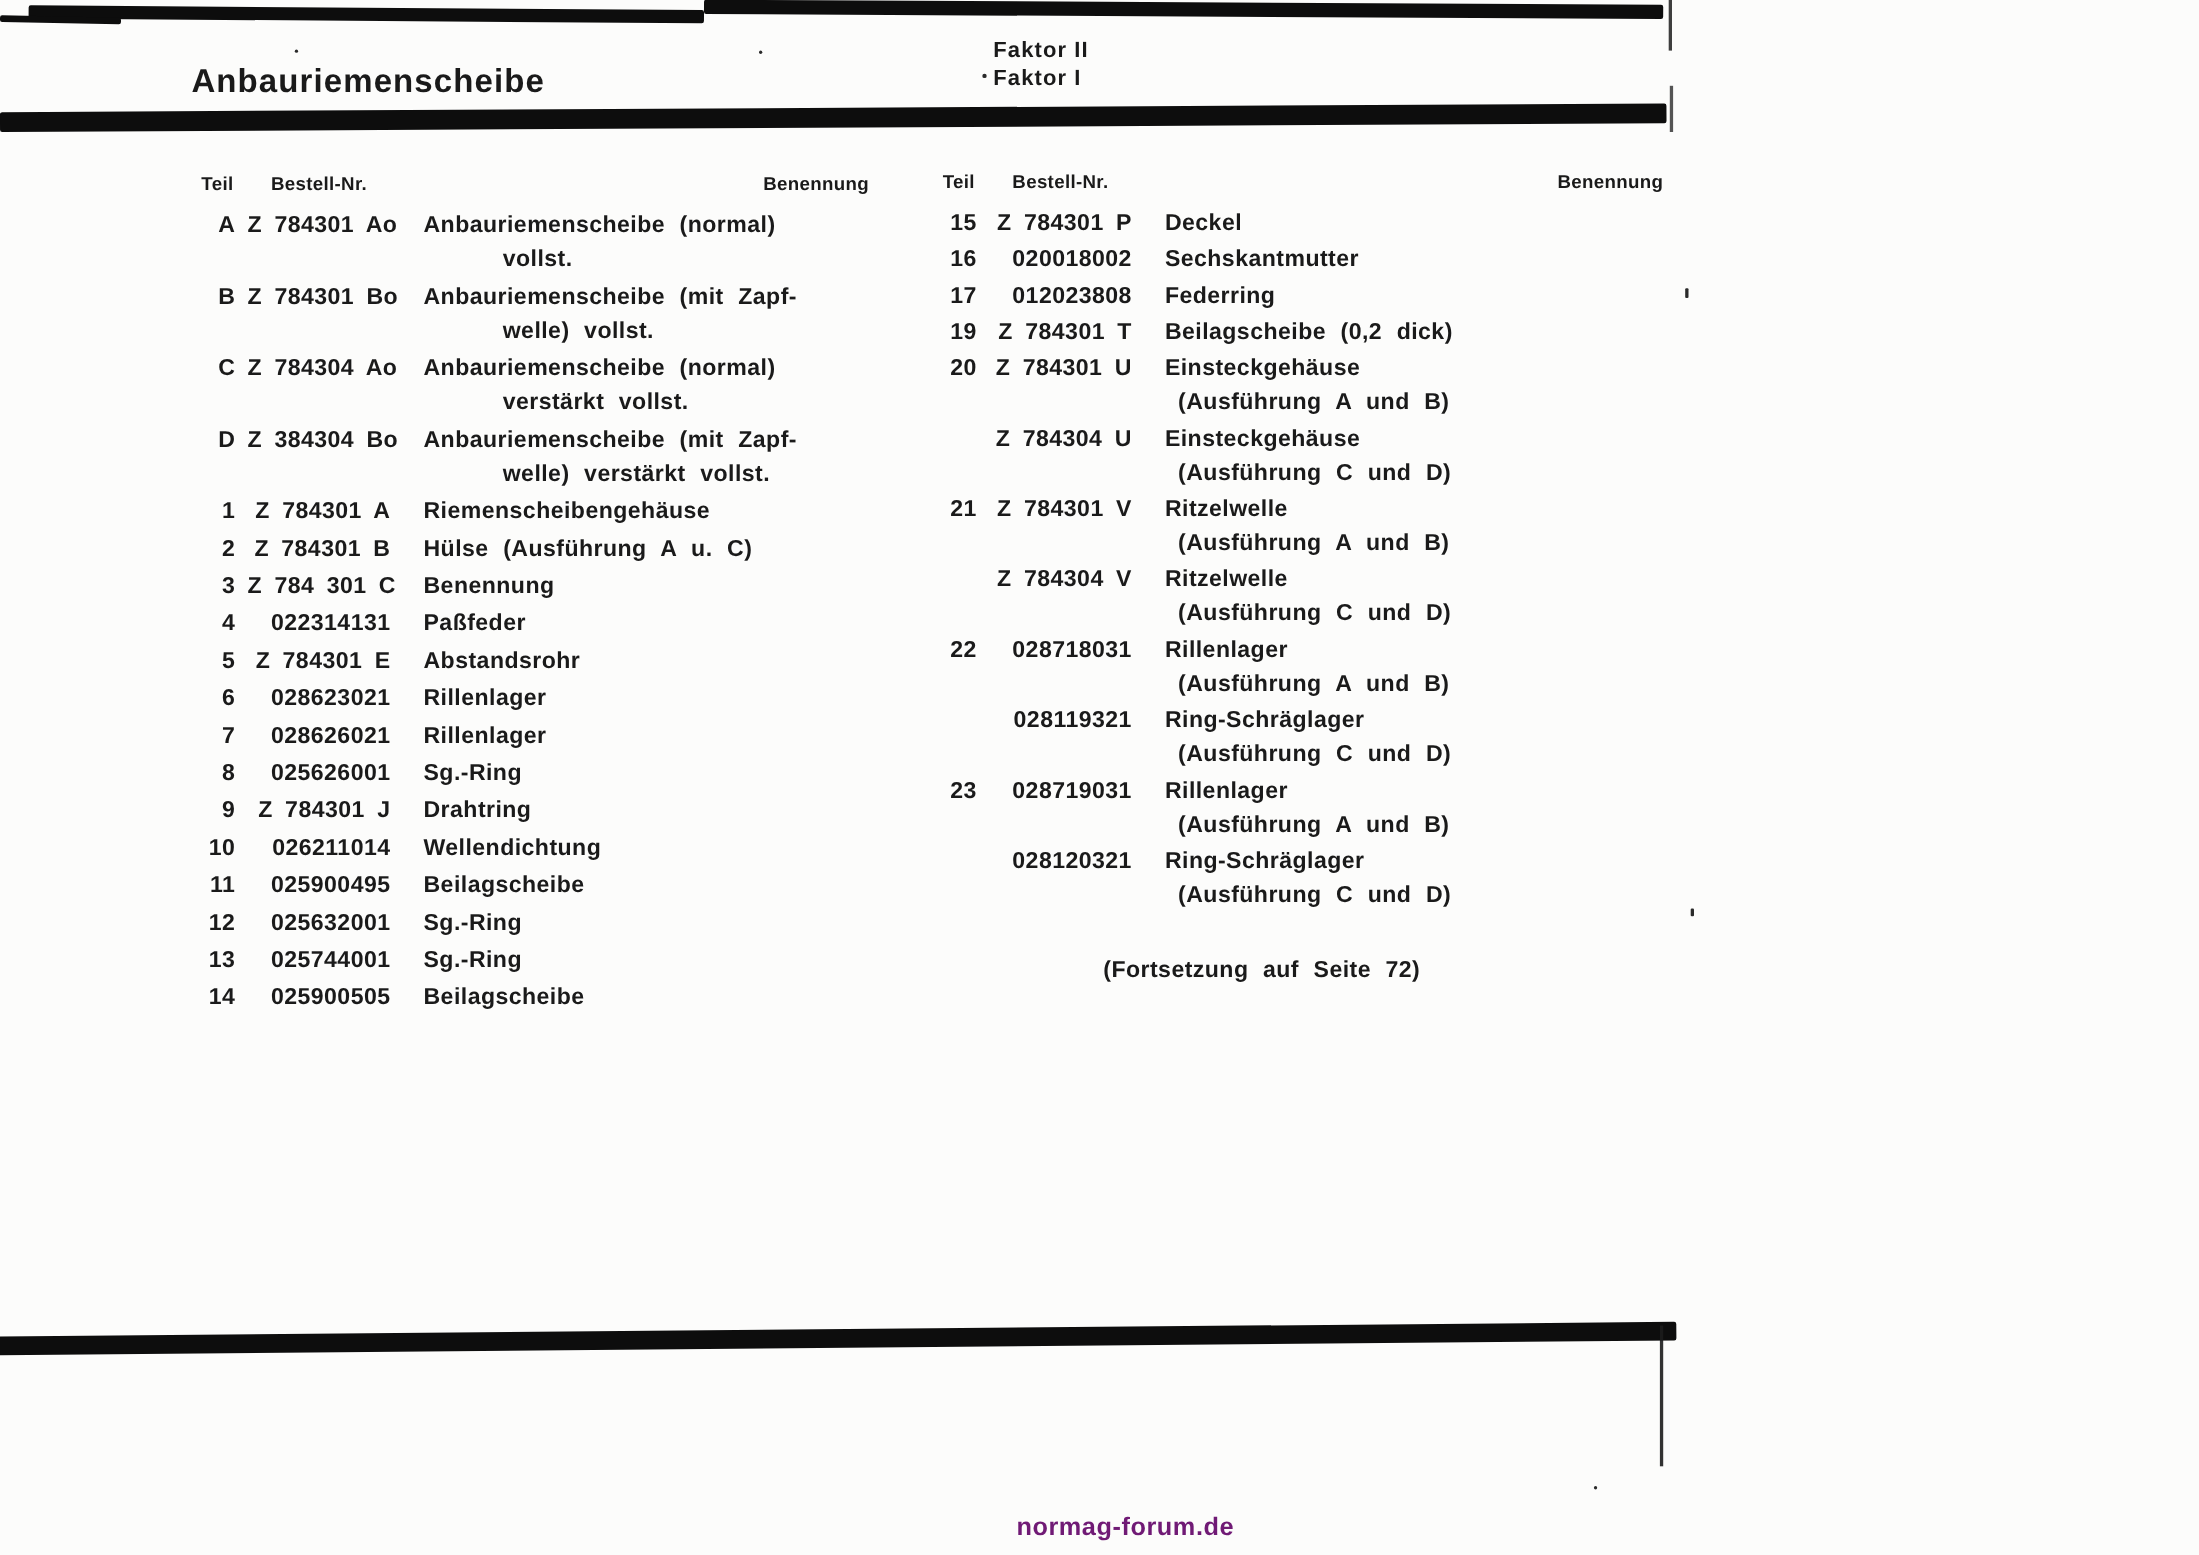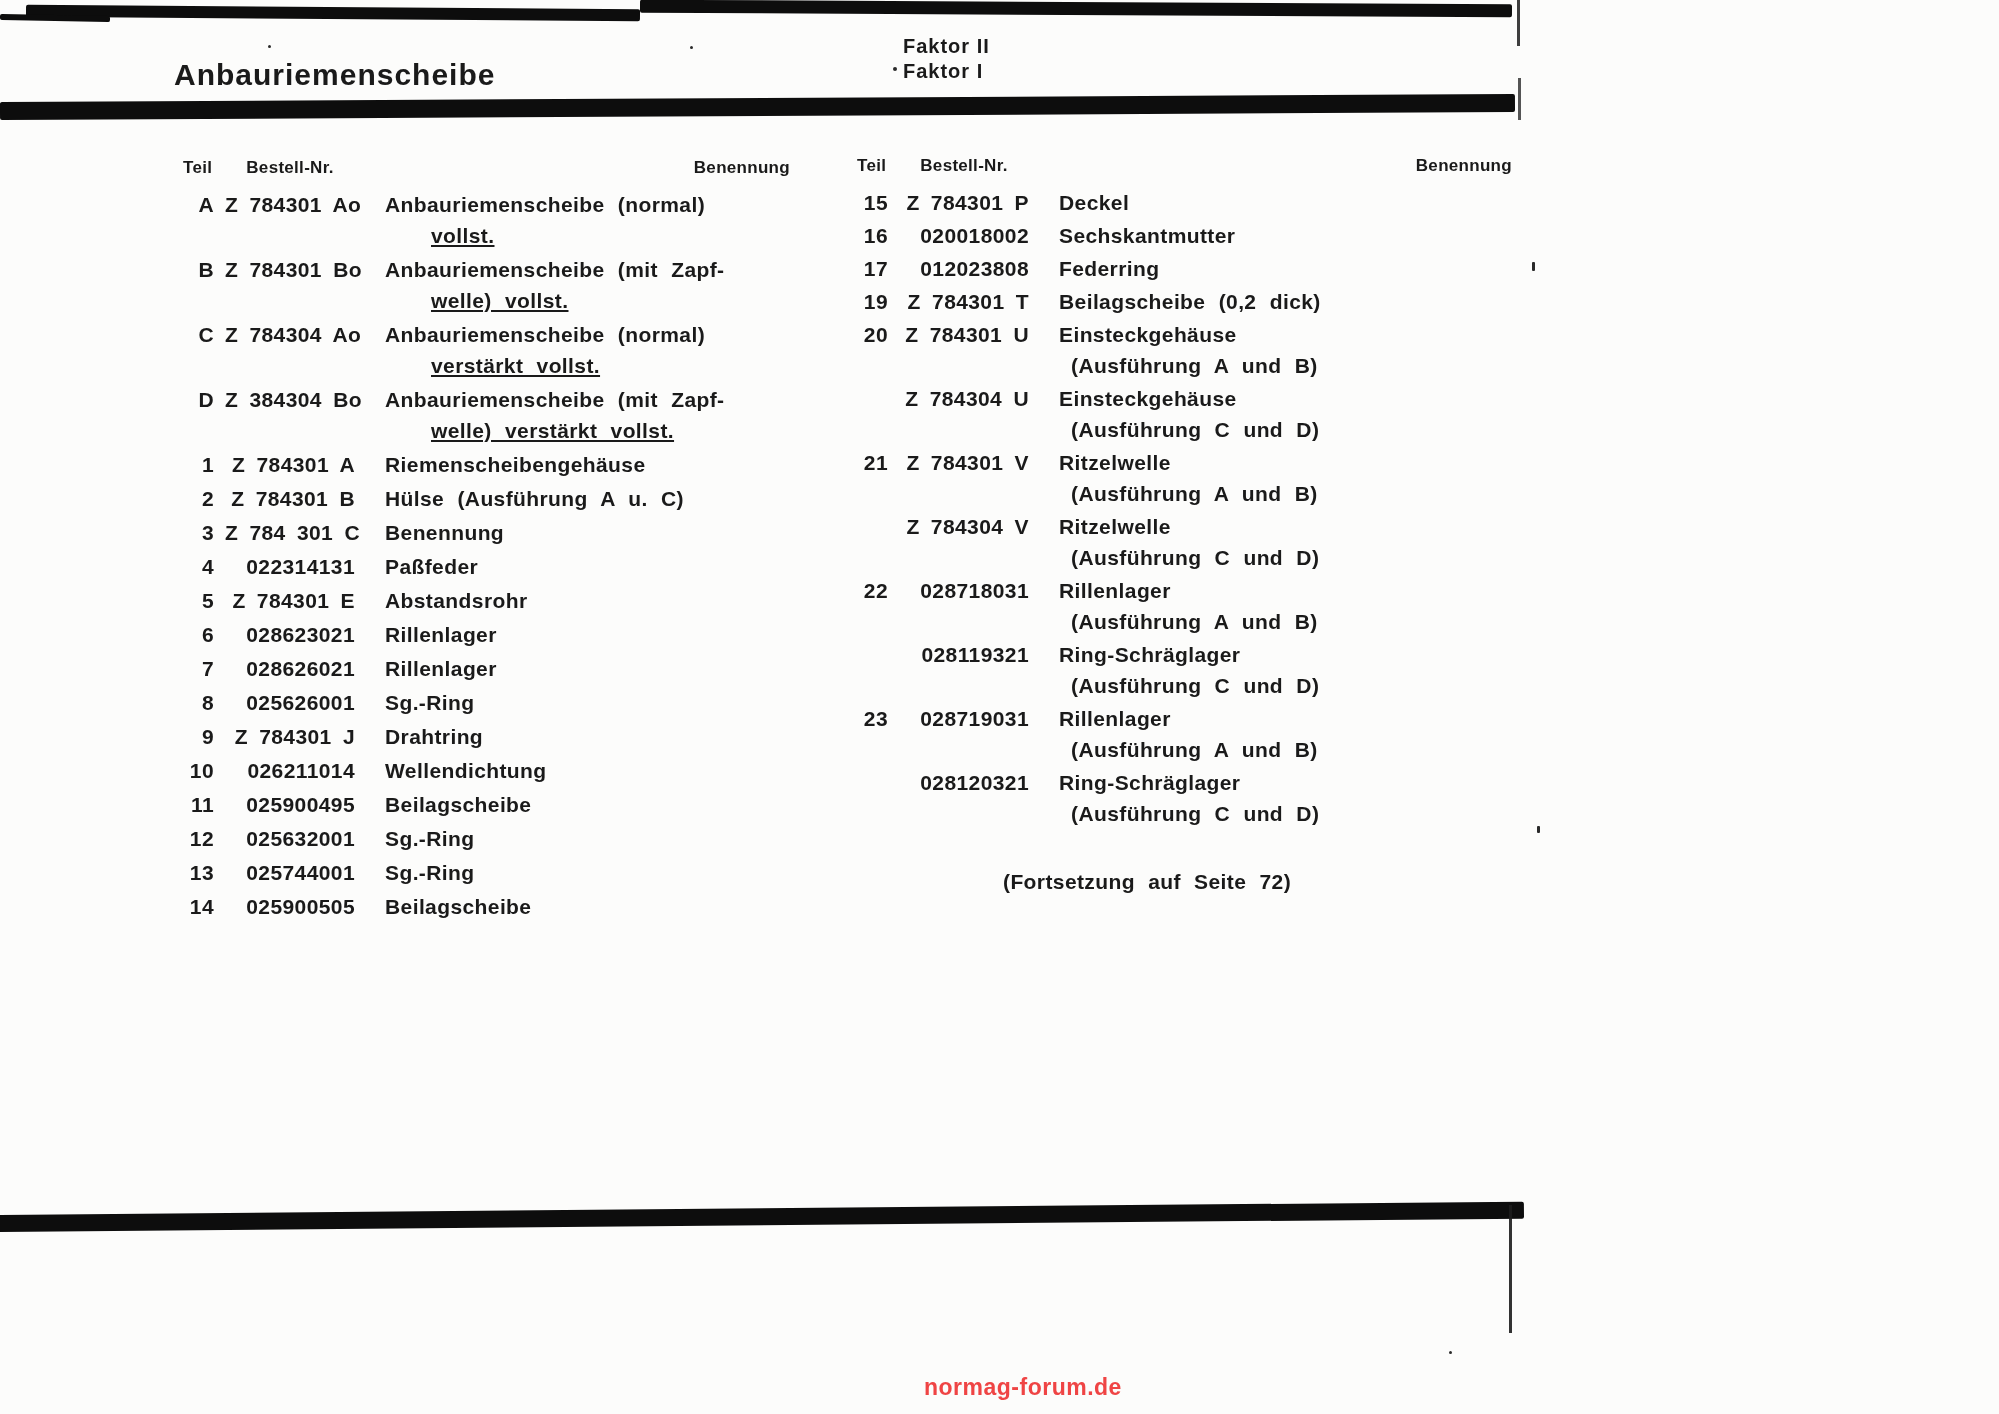--- a/index.html
+++ b/index.html
@@ -54,33 +54,33 @@
   .thead .h-name { text-align:right; }
 
   .row { font-size:21px; font-weight:bold; letter-spacing:.4px; line-height:22px; }
   .table-left  .row { margin-bottom:12px; }
   .table-right .row { margin-bottom:11px; }
   .c-teil { text-align:right; white-space:nowrap; }
   .c-nr   { grid-column:3; text-align:right; white-space:nowrap; word-spacing:5px; }
   .c-name { grid-column:5; white-space:nowrap; word-spacing:7px; }
   .l1 { display:block; }
   .l2 { display:block; margin-top:9px; }
-  .table-left  .l2 { margin-left:46px;text-decoration:underline; }
+  .table-left  .l2 { margin-left:72px; }
   .table-right .l2 { margin-left:12px; }
   .l2:empty { display:none; }
 
   .continuation {
     position:absolute; left:1003px; top:870px;
     font-size:21px; font-weight:bold; letter-spacing:.4px; word-spacing:7px;
   }
 
   .watermark {
     position:absolute; left:924px; top:1374px;
     font-size:23px; font-weight:bold; letter-spacing:.5px;
-    color:#ef4444;
+    color:#701a75;
   }
 </style>
 </head>
 <body>
 
 <div class="page">
 
   <div class="band top-band-a"></div>
   <div class="band top-band-b"></div>
   <div class="band top-band-tail"></div>

